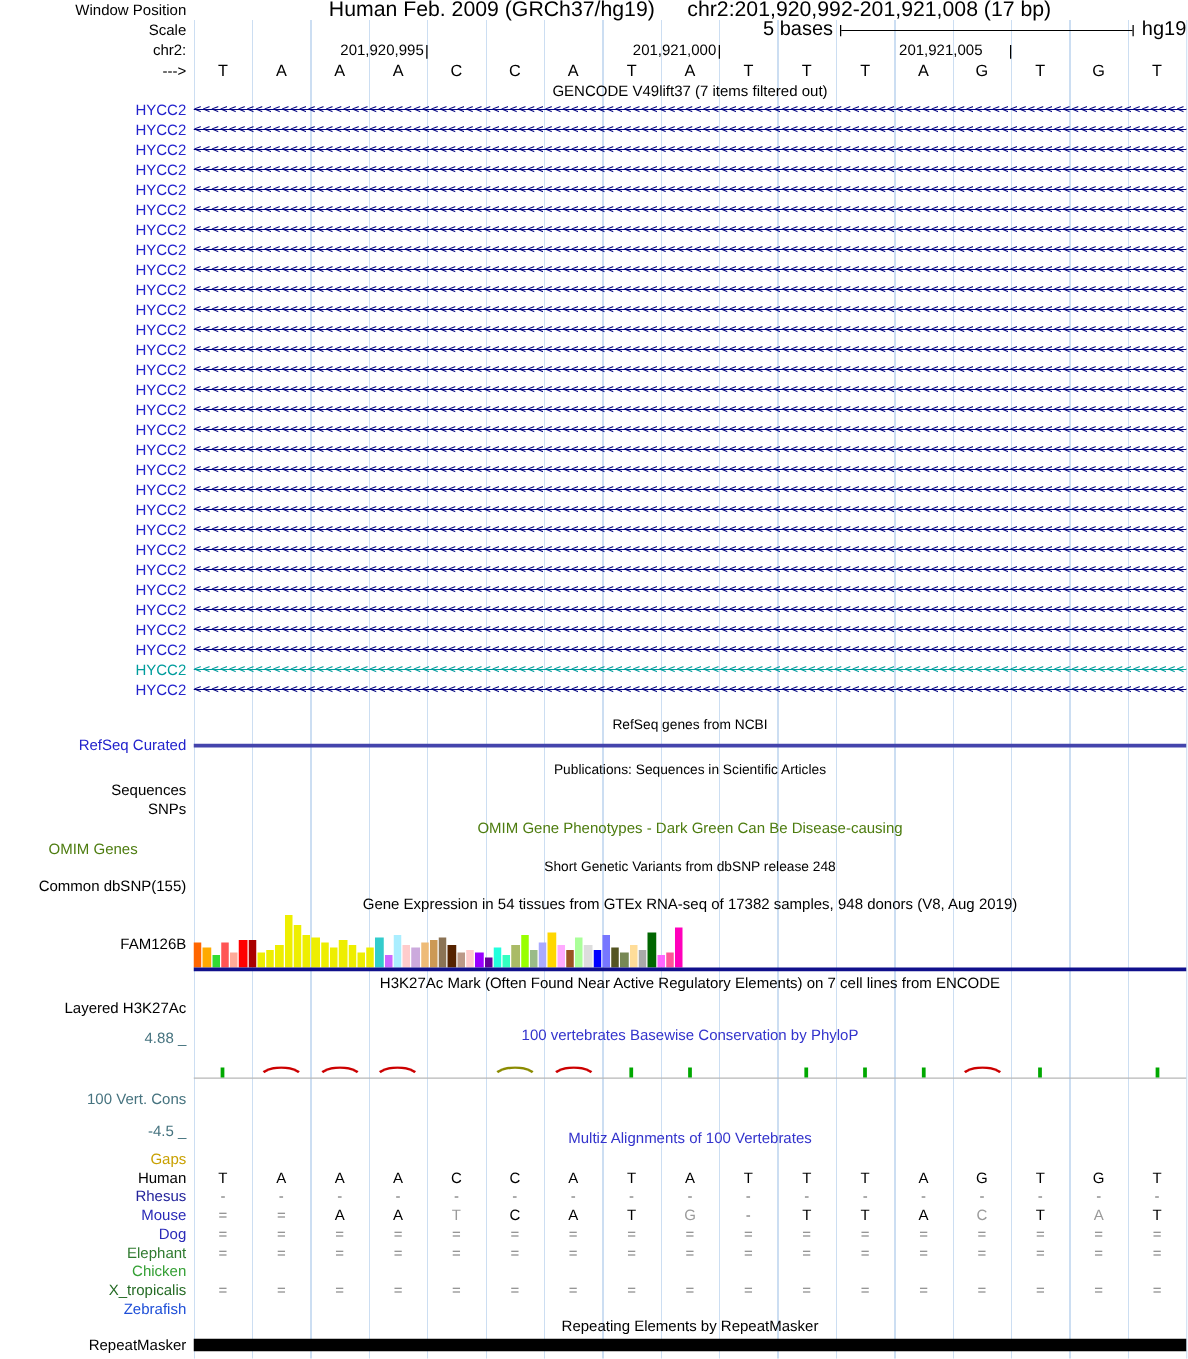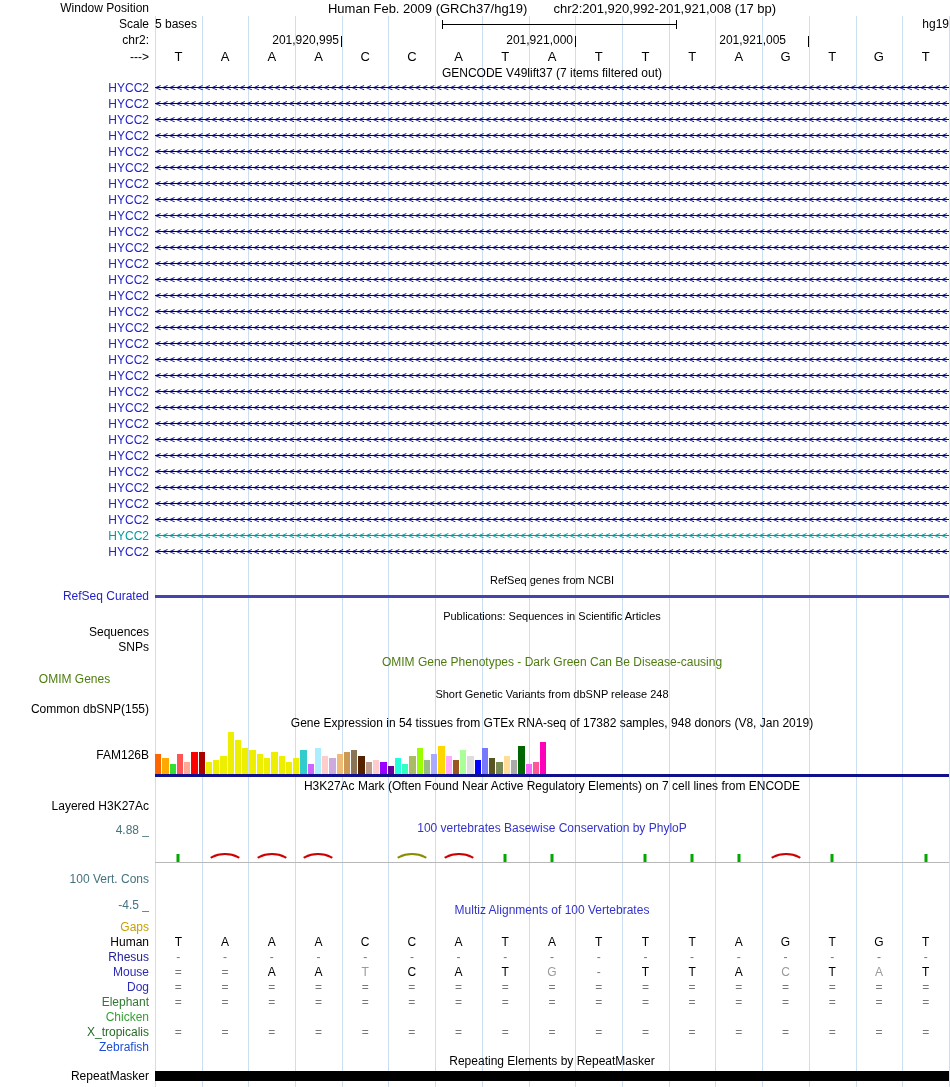--- a/index.html
+++ b/index.html
@@ -25,23 +25,23 @@
   .r-refseq-title{height:28px;} .r-refseq{height:16px;}
   .r-pubs-title{height:20px;} .r-seqs{height:15px;gap:36px;} .r-snps{height:15px;}
   .r-omim-title{height:17px;} .r-omim{height:15px;}
   .r-dbsnp-title{height:16px;} .r-dbsnp{height:14px;}
   .r-gtex-title{height:16px;} .r-gtex{height:45px;}
   .r-h3k-title{height:18px;} .r-layered{height:21px;}
   .r-phylop-title{height:21px;} .r-cons{height:40px;} .r-min{height:12px;}
   .r-multiz-title{height:18px;margin-top:12px;} .aln-row{height:15px;}
   .r-rm-title{height:16px;} .r-rm{height:12px;} .r-filler{height:17px;}
   
-  .header-content{display:flex;align-items:center;justify-content:center;gap:26px;font-size:13px;}
-  
-  .scale-content{display:flex;align-items:center;justify-content:space-between;gap:6px;font-size:12px;}
+  .header-content{display:flex;align-items:center;justify-content:center;gap:26px;font-size:17px;}
+  
+  .scale-content{display:flex;align-items:center;justify-content:flex-end;gap:6px;font-size:16px;}
   .scale-bracket{width:233px;height:9px;border-left:1px solid #000;border-right:1px solid #000;
     background:linear-gradient(to bottom,transparent 4px,#000 4px,#000 5px,transparent 5px);}
   
   .tick-label{position:absolute;top:0;line-height:16px;font-size:12px;transform:translateX(-100%);}
   .tick-mark{position:absolute;bottom:1px;width:1px;height:11px;background:#000;}
   
   .seq-grid{display:grid;grid-template-columns:repeat(17,1fr);height:100%;align-items:center;text-align:center;font-size:13px;}
   .aln-grid{display:grid;grid-template-columns:repeat(17,1fr);height:100%;align-items:center;text-align:center;font-size:12px;}
   .aln-cell.sym{color:#777;}
   .aln-cell.dim{color:#9A9A9A;}
@@ -293,21 +293,21 @@
     <div class="lbl"></div>
     <div class="content center-text small-title">Short Genetic Variants from dbSNP release 248</div>
   </div>
   <div class="row r-dbsnp">
     <div class="lbl">Common dbSNP(155)</div>
     <div class="content"></div>
   </div>
 
   <div class="row tr r-gtex-title">
     <div class="lbl"></div>
-    <div class="content center-text">Gene Expression in 54 tissues from GTEx RNA-seq of 17382 samples, 948 donors (V8, Jan 2019)</div>
+    <div class="content center-text">Gene Expression in 54 tissues from GTEx RNA-seq of 17382 samples, 948 donors (V8, Aug 2019)</div>
   </div>
   <div class="row r-gtex">
     <div class="lbl">FAM126B</div>
     <div class="content">
       <div class="gtex-bars" id="gtex-bars">
           <div class="gtex-bar" style="background: rgb(255, 102, 0); height: 20px;"></div>
           <div class="gtex-bar" style="background: rgb(255, 170, 0); height: 16px;"></div>
           <div class="gtex-bar" style="background: rgb(51, 221, 51); height: 10px;"></div>
           <div class="gtex-bar" style="background: rgb(255, 85, 85); height: 20px;"></div>
           <div class="gtex-bar" style="background: rgb(255, 170, 153); height: 12px;"></div>

